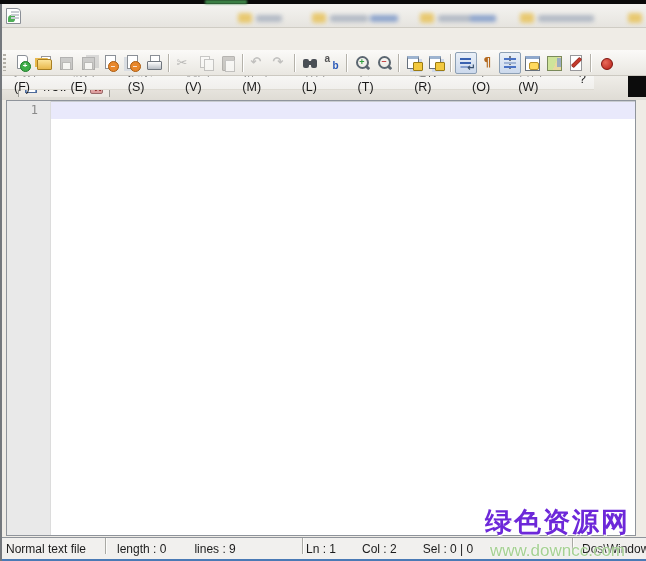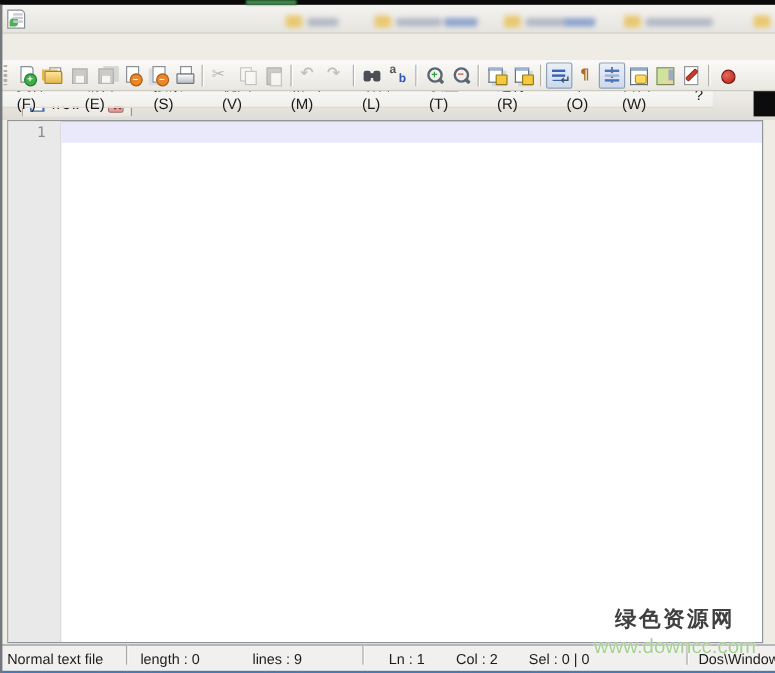--- a/index.html
+++ b/index.html
@@ -136,30 +136,30 @@
   .current-line{ position:absolute; left:0; top:1px; right:0; height:17px; background:#e9e9fb; }
 
   
   .statusbar{
     position:absolute; left:0; top:537px; width:646px; height:22px;
     background:#f1f0ee; border-top:1px solid #8f949b;
     display:flex; font-size:12px; color:#1c1c1c; z-index:4;
   }
   .sb-sec{ display:flex; align-items:center; height:100%; white-space:nowrap; overflow:hidden; }
   .sec1{ width:105px; padding-left:6px; }
-  .sec2{ width:195px; padding-left:10px; gap:44px; }
-  .sec3{ width:268px; padding-left:20px; gap:26px; }
+  .sec2{ width:195px; padding-left:10px; gap:28px; }
+  .sec3{ width:268px; padding-left:2px; gap:26px; }
   .sec4{ flex:1; padding-left:8px; }
   .sb-sep{ width:0; height:16px; border-left:1px solid #a9a9a4; border-right:1px solid #fcfcfa; }
   .bottom-strip{ position:absolute; left:0; top:559px; width:646px; height:2px; background:#4a7ab5; z-index:7; }
   .left-edge{ position:absolute; left:0; top:4px; width:2px; height:557px; background:#74787d; z-index:8; }
 
   
   .watermark{ position:absolute; right:16px; top:504px; z-index:50; text-align:center; pointer-events:none; }
-  .wm-title{ font-size:18px; font-weight:bold; color:#404040; letter-spacing:2px; text-shadow:0 0 2px #ffffff, 1px 1px 0 #ffffff; }
+  .wm-title{ font-size:27px; font-weight:bold; color:#6d28d9; letter-spacing:2px; text-shadow:0 0 2px #ffffff, 1px 1px 0 #ffffff; }
   .wm-url{ font-size:17px; color:#a5d193; margin-top:1px; text-shadow:0 0 2px #ffffff; }
 </style>
 </head>
 <body>
 
 <div class="window" data-name="notepad-plus-plus-window">
 
   <div class="top-strip" data-name="desktop-background-top">
     <div class="green-blob" data-name="background-green-blob"></div>
   </div>

